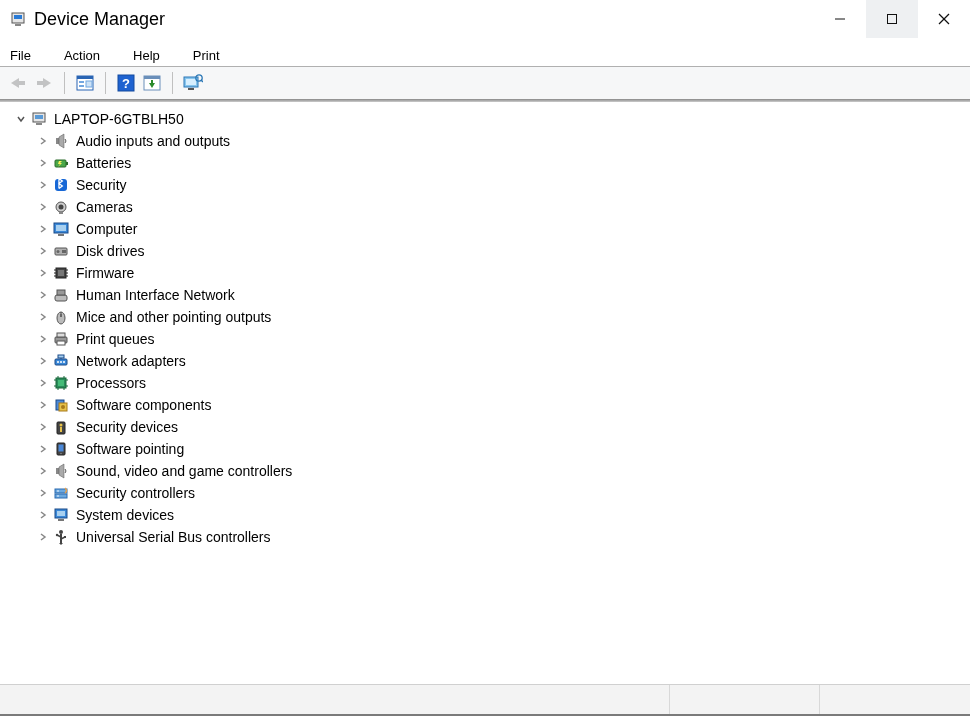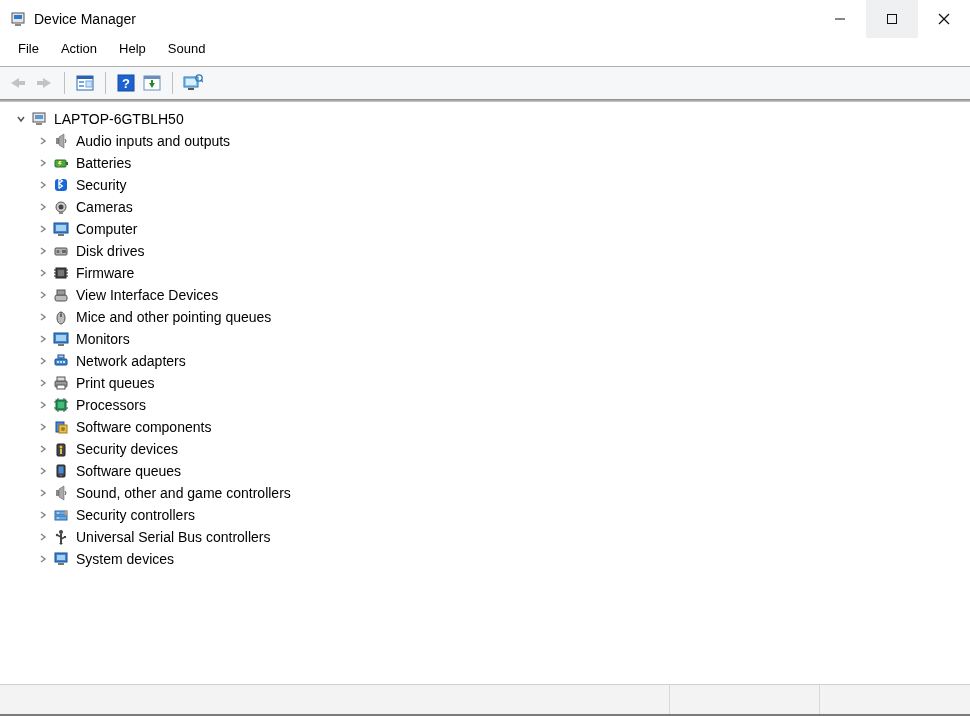--- a/index.html
+++ b/index.html
@@ -20,39 +20,39 @@
   padding-left: 10px;
   position: relative;
 }
 .titlebar .app-icon {
   width: 16px; height: 16px;
   margin-right: 8px;
   display: inline-flex;
   align-items: center; justify-content: center;
 }
 .titlebar .title {
-  font-size: 14px;
+  font-size: 18px;
 }
 .win-controls {
   position: absolute;
   right: 0; top: 0;
   display: flex;
 }
 .win-btn {
   width: 52px; height: 38px;
   display: flex; align-items: center; justify-content: center;
   font-size: 14px;
 }
 .win-btn.maximize { background: #eef0f2; }
 .menubar {
   height: 28px;
   display: flex;
-  align-items: flex-start;
-  padding-left: 8px;
-  gap: 2px;
+  align-items: flex-end;
+  padding-left: 0;
+  gap: 13px;
 }
 .menubar .menu-item {
   padding: 3px 10px;
   font-size: 13px;
 }
 .toolbar-sep {
   height: 1px;
   background: linear-gradient(to bottom, #d0d0d0, #eaeaea);
   border-top: 1px solid #b0b0b0;
 }
@@ -167,21 +167,21 @@
           <line x1="11" y1="1" x2="1" y2="11" stroke="#111" stroke-width="1.2"></line>
         </svg>
     </div>
   </div>
 </div>
 
 <div class="menubar">
   <span class="menu-item">File</span>
   <span class="menu-item">Action</span>
   <span class="menu-item">Help</span>
-  <span class="menu-item">Sound</span>
+  <span class="menu-item">Print</span>
 </div>
 
 <div class="toolbar-sep"></div>
 
 <div class="toolbar">
   <div class="tool-btn disabled">
     <svg width="18" height="14" viewBox="0 0 18 14">
         <polygon points="10,2 2,7 10,12" fill="#777"></polygon>
         <rect x="10" y="5" width="6" height="4" fill="#777"></rect>
       </svg>
@@ -343,47 +343,47 @@
         <span class="expander">
           <svg width="10" height="10" viewBox="0 0 10 10">
             <polyline points="3,2 7,5 3,8" fill="none" stroke="#888" stroke-width="1.5"></polyline>
           </svg>
         </span>
         <span class="node-icon">
           <svg width="16" height="16" viewBox="0 0 16 16">
             <use href="#ic-hid"></use>
           </svg>
         </span>
-        <span class="node-label">View Interface Devices</span>
+        <span class="node-label">Human Interface Network</span>
       </div>
       <div class="tree-row child-row">
         <span class="expander">
           <svg width="10" height="10" viewBox="0 0 10 10">
             <polyline points="3,2 7,5 3,8" fill="none" stroke="#888" stroke-width="1.5"></polyline>
           </svg>
         </span>
         <span class="node-icon">
           <svg width="16" height="16" viewBox="0 0 16 16">
             <use href="#ic-mouse"></use>
           </svg>
         </span>
-        <span class="node-label">Mice and other pointing queues</span>
-      </div>
-      <div class="tree-row child-row">
-        <span class="expander">
-          <svg width="10" height="10" viewBox="0 0 10 10">
-            <polyline points="3,2 7,5 3,8" fill="none" stroke="#888" stroke-width="1.5"></polyline>
-          </svg>
-        </span>
-        <span class="node-icon">
-          <svg width="16" height="16" viewBox="0 0 16 16">
-            <use href="#ic-monitor"></use>
-          </svg>
-        </span>
-        <span class="node-label">Monitors</span>
+        <span class="node-label">Mice and other pointing outputs</span>
+      </div>
+      <div class="tree-row child-row">
+        <span class="expander">
+          <svg width="10" height="10" viewBox="0 0 10 10">
+            <polyline points="3,2 7,5 3,8" fill="none" stroke="#888" stroke-width="1.5"></polyline>
+          </svg>
+        </span>
+        <span class="node-icon">
+          <svg width="16" height="16" viewBox="0 0 16 16">
+            <use href="#ic-printer"></use>
+          </svg>
+        </span>
+        <span class="node-label">Print queues</span>
       </div>
       <div class="tree-row child-row">
         <span class="expander">
           <svg width="10" height="10" viewBox="0 0 10 10">
             <polyline points="3,2 7,5 3,8" fill="none" stroke="#888" stroke-width="1.5"></polyline>
           </svg>
         </span>
         <span class="node-icon">
           <svg width="16" height="16" viewBox="0 0 16 16">
             <use href="#ic-network"></use>
@@ -392,33 +392,20 @@
         <span class="node-label">Network adapters</span>
       </div>
       <div class="tree-row child-row">
         <span class="expander">
           <svg width="10" height="10" viewBox="0 0 10 10">
             <polyline points="3,2 7,5 3,8" fill="none" stroke="#888" stroke-width="1.5"></polyline>
           </svg>
         </span>
         <span class="node-icon">
           <svg width="16" height="16" viewBox="0 0 16 16">
-            <use href="#ic-printer"></use>
-          </svg>
-        </span>
-        <span class="node-label">Print queues</span>
-      </div>
-      <div class="tree-row child-row">
-        <span class="expander">
-          <svg width="10" height="10" viewBox="0 0 10 10">
-            <polyline points="3,2 7,5 3,8" fill="none" stroke="#888" stroke-width="1.5"></polyline>
-          </svg>
-        </span>
-        <span class="node-icon">
-          <svg width="16" height="16" viewBox="0 0 16 16">
             <use href="#ic-processor"></use>
           </svg>
         </span>
         <span class="node-label">Processors</span>
       </div>
       <div class="tree-row child-row">
         <span class="expander">
           <svg width="10" height="10" viewBox="0 0 10 10">
             <polyline points="3,2 7,5 3,8" fill="none" stroke="#888" stroke-width="1.5"></polyline>
           </svg>
@@ -447,34 +434,34 @@
         <span class="expander">
           <svg width="10" height="10" viewBox="0 0 10 10">
             <polyline points="3,2 7,5 3,8" fill="none" stroke="#888" stroke-width="1.5"></polyline>
           </svg>
         </span>
         <span class="node-icon">
           <svg width="16" height="16" viewBox="0 0 16 16">
             <use href="#ic-swdev"></use>
           </svg>
         </span>
-        <span class="node-label">Software queues</span>
+        <span class="node-label">Software pointing</span>
       </div>
       <div class="tree-row child-row">
         <span class="expander">
           <svg width="10" height="10" viewBox="0 0 10 10">
             <polyline points="3,2 7,5 3,8" fill="none" stroke="#888" stroke-width="1.5"></polyline>
           </svg>
         </span>
         <span class="node-icon">
           <svg width="16" height="16" viewBox="0 0 16 16">
             <use href="#ic-speaker"></use>
           </svg>
         </span>
-        <span class="node-label">Sound, other and game controllers</span>
+        <span class="node-label">Sound, video and game controllers</span>
       </div>
       <div class="tree-row child-row">
         <span class="expander">
           <svg width="10" height="10" viewBox="0 0 10 10">
             <polyline points="3,2 7,5 3,8" fill="none" stroke="#888" stroke-width="1.5"></polyline>
           </svg>
         </span>
         <span class="node-icon">
           <svg width="16" height="16" viewBox="0 0 16 16">
             <use href="#ic-storage"></use>
@@ -483,37 +470,37 @@
         <span class="node-label">Security controllers</span>
       </div>
       <div class="tree-row child-row">
         <span class="expander">
           <svg width="10" height="10" viewBox="0 0 10 10">
             <polyline points="3,2 7,5 3,8" fill="none" stroke="#888" stroke-width="1.5"></polyline>
           </svg>
         </span>
         <span class="node-icon">
           <svg width="16" height="16" viewBox="0 0 16 16">
+            <use href="#ic-system"></use>
+          </svg>
+        </span>
+        <span class="node-label">System devices</span>
+      </div>
+      <div class="tree-row child-row">
+        <span class="expander">
+          <svg width="10" height="10" viewBox="0 0 10 10">
+            <polyline points="3,2 7,5 3,8" fill="none" stroke="#888" stroke-width="1.5"></polyline>
+          </svg>
+        </span>
+        <span class="node-icon">
+          <svg width="16" height="16" viewBox="0 0 16 16">
             <use href="#ic-usb"></use>
           </svg>
         </span>
         <span class="node-label">Universal Serial Bus controllers</span>
-      </div>
-      <div class="tree-row child-row">
-        <span class="expander">
-          <svg width="10" height="10" viewBox="0 0 10 10">
-            <polyline points="3,2 7,5 3,8" fill="none" stroke="#888" stroke-width="1.5"></polyline>
-          </svg>
-        </span>
-        <span class="node-icon">
-          <svg width="16" height="16" viewBox="0 0 16 16">
-            <use href="#ic-system"></use>
-          </svg>
-        </span>
-        <span class="node-label">System devices</span>
       </div>
     </div>
 </div>
 
 <div class="statusbar">
   <div class="sep2"></div>
 </div>
 <div class="bottom-edge"></div>
 
 <svg width="0" height="0" style="position:absolute">

